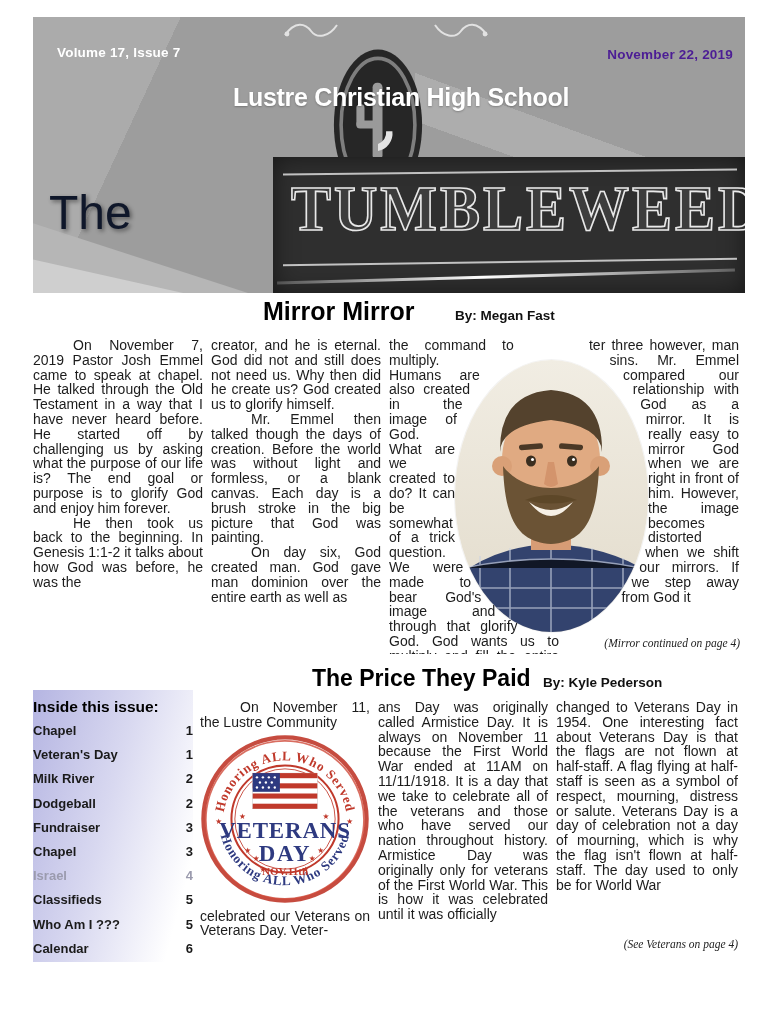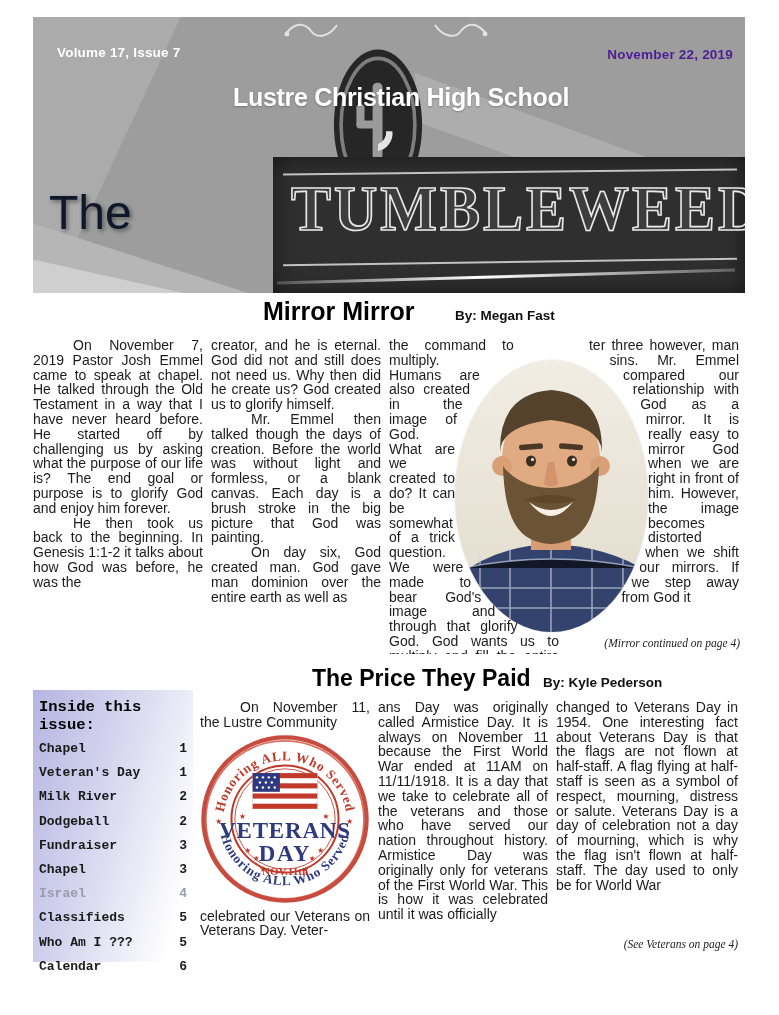--- a/index.html
+++ b/index.html
@@ -65,21 +65,21 @@
 
   
   .p-c1{left:200px;top:700px;width:170px;height:258px;}
   .p-c2{left:378px;top:700px;width:170px;height:262px;}
   .p-c3{left:556px;top:700px;width:182px;height:240px;}
   .seal-wrap{width:170px;height:172px;margin:3px 0 4px 0;}
 
   
   .sidebar{position:absolute;left:33px;top:690px;width:160px;height:272px;
            background:linear-gradient(105deg,#b5b5e2 0%,#d8d8f0 45%,#ffffff 88%);
-           padding:8px 6px;box-sizing:border-box;font-family:Liberation Mono, monospace;}
+           padding:8px 0;box-sizing:border-box;}
   .sb-title{font-size:15.5px;font-weight:bold;color:#000;margin-bottom:7px;}
   .sb-row{display:flex;justify-content:space-between;align-items:baseline;height:24.2px;}
   .sb-row .lbl,.sb-row .pg{font-size:13px;font-weight:bold;color:#1a1a1a;}
   .sb-row.muted .lbl,.sb-row.muted .pg{color:#9b9bae;}
 </style>
 </head>
 <body>
 
 <div id="page">
 

